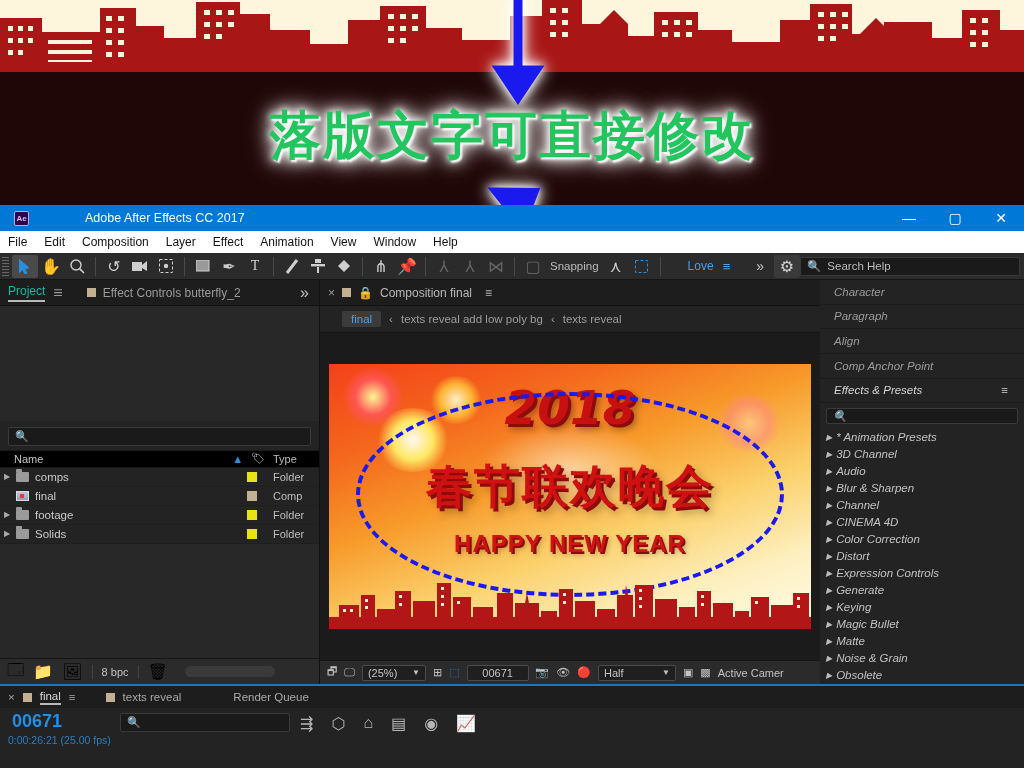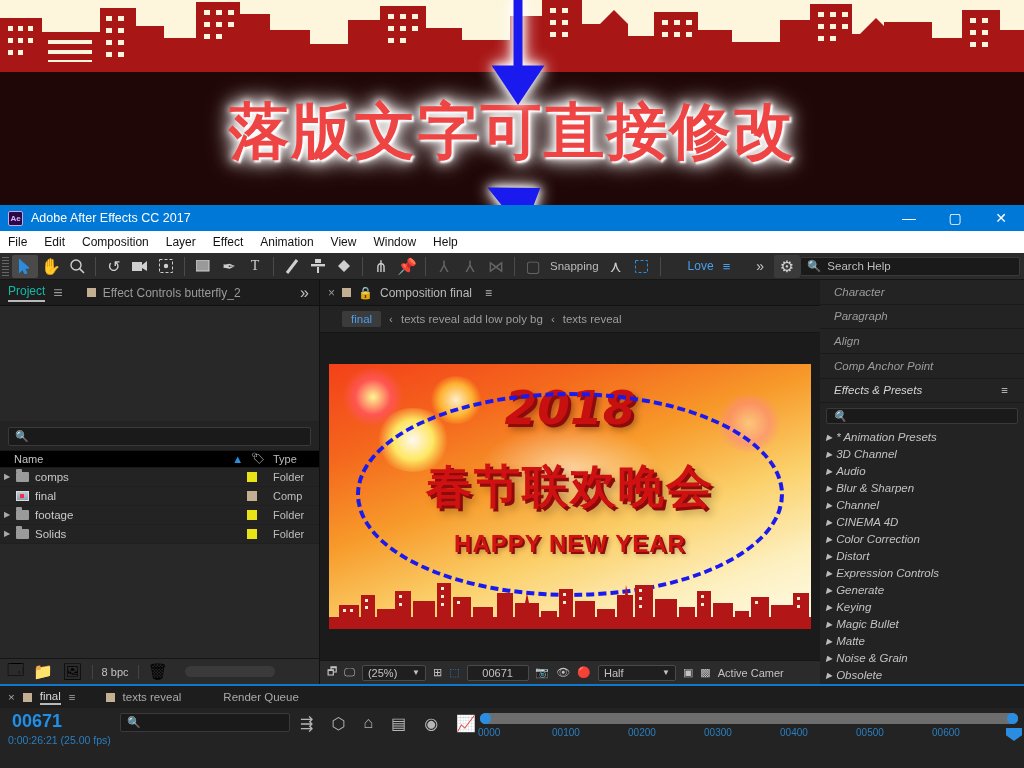--- a/index.html
+++ b/index.html
@@ -10,35 +10,35 @@
 
   
   .promo { position:absolute; left:0; top:0; width:1024px; height:205px;
            background:#200707; overflow:hidden; }
   .promo-sky { position:absolute; left:0; top:0; width:1024px; height:70px;
                background:linear-gradient(#fdf6dd,#fbf3d4); }
   .promo-city { position:absolute; left:0; top:0; width:1024px; height:70px; }
   .promo-band { position:absolute; left:0; top:62px; width:1024px; height:10px;
                 background:#a81616; }
   .promo-text { position:absolute; left:0; top:90px; width:1024px;
-                text-align:center; font-size:61px; line-height:92px;
-                font-weight:bold; color:#ef4444; letter-spacing:2px;
-                font-family:Liberation Mono, monospace;
+                text-align:center; font-size:52px; line-height:92px;
+                font-weight:bold; color:#22c55e; letter-spacing:2px;
+                font-family:Liberation Serif, serif;
                 text-shadow: 0 0 7px #fff, 0 0 13px #fff, 0 0 20px #fff,
                              0 0 28px #ffffffcc, 2px 2px 2px #fff; }
 
   .arrow-svg { position:absolute; left:0; top:0; width:1024px; height:430px;
                pointer-events:none; }
 
   
   .ae { position:absolute; left:0; top:205px; width:1024px; height:563px;
         background:#232323; }
 
   .titlebar { height:26px; background:#0078d7; display:flex; align-items:center;
-              color:#fff; font-size:12.5px; padding-left:8px; }
+              color:#fff; font-size:12.5px; padding-left:14px;gap:48px; }
   .ae-logo { width:15px; height:15px; border:1px solid #c6a8e0; background:#2a0845;
              color:#d9b3ff; font-size:8px; font-weight:bold; display:flex;
              align-items:center; justify-content:center; margin-right:8px; border-radius:2px;}
   .wctrls { margin-left:auto; display:flex; height:26px; }
   .wctrl { width:46px; display:flex; align-items:center; justify-content:center;
            font-size:14px; color:#fff; }
 
   .menubar { height:22px; background:#fff; display:flex; align-items:center;
              padding-left:8px; }
   .menubar span { font-size:12px; color:#111; margin-right:17px; }
@@ -653,49 +653,36 @@
     </div>
 
     <div class="tl">
       <div class="tltabs">
         <span>×</span>
         <span class="chip" style="margin:0;"></span>
         <span class="tltab act">final</span>
         <span>≡</span>
         <span class="chip" style="margin:0 0 0 22px;"></span>
         <span class="tltab">texts reveal</span>
-        <span class="tltab" style="margin-left:34px;text-align:center;">Render Queue</span>
+        <span class="tltab" style="margin-left:44px;text-align:center;">Render Queue</span>
       </div>
       <div class="tlbody">
         <div class="tlleft">
           <div class="tcode">00671</div>
           <div class="tsub">0:00:26:21 (25.00 fps)</div>
           <div class="tlsearch">
             <span>🔍</span>
             <span></span>
           </div>
         </div>
         <div class="tlicons">
           <span>⇶</span>
           <span>⬡</span>
           <span>⌂</span>
           <span>▤</span>
           <span>◉</span>
           <span>📈</span>
         </div>
-        <div class="tlruler">
-          <div class="scrollbar"></div>
-          <div class="ticks" style="height:16px;">
-            <span class="tick" style="left:2px;">0000</span>
-            <span class="tick" style="left:76px;">00100</span>
-            <span class="tick" style="left:152px;">00200</span>
-            <span class="tick" style="left:228px;">00300</span>
-            <span class="tick" style="left:304px;">00400</span>
-            <span class="tick" style="left:380px;">00500</span>
-            <span class="tick" style="left:456px;">00600</span>
-          </div>
-          <div class="pbhead"></div>
-        </div>
       </div>
     </div>
 
   </div>
 </div>
 
 </body></html>

